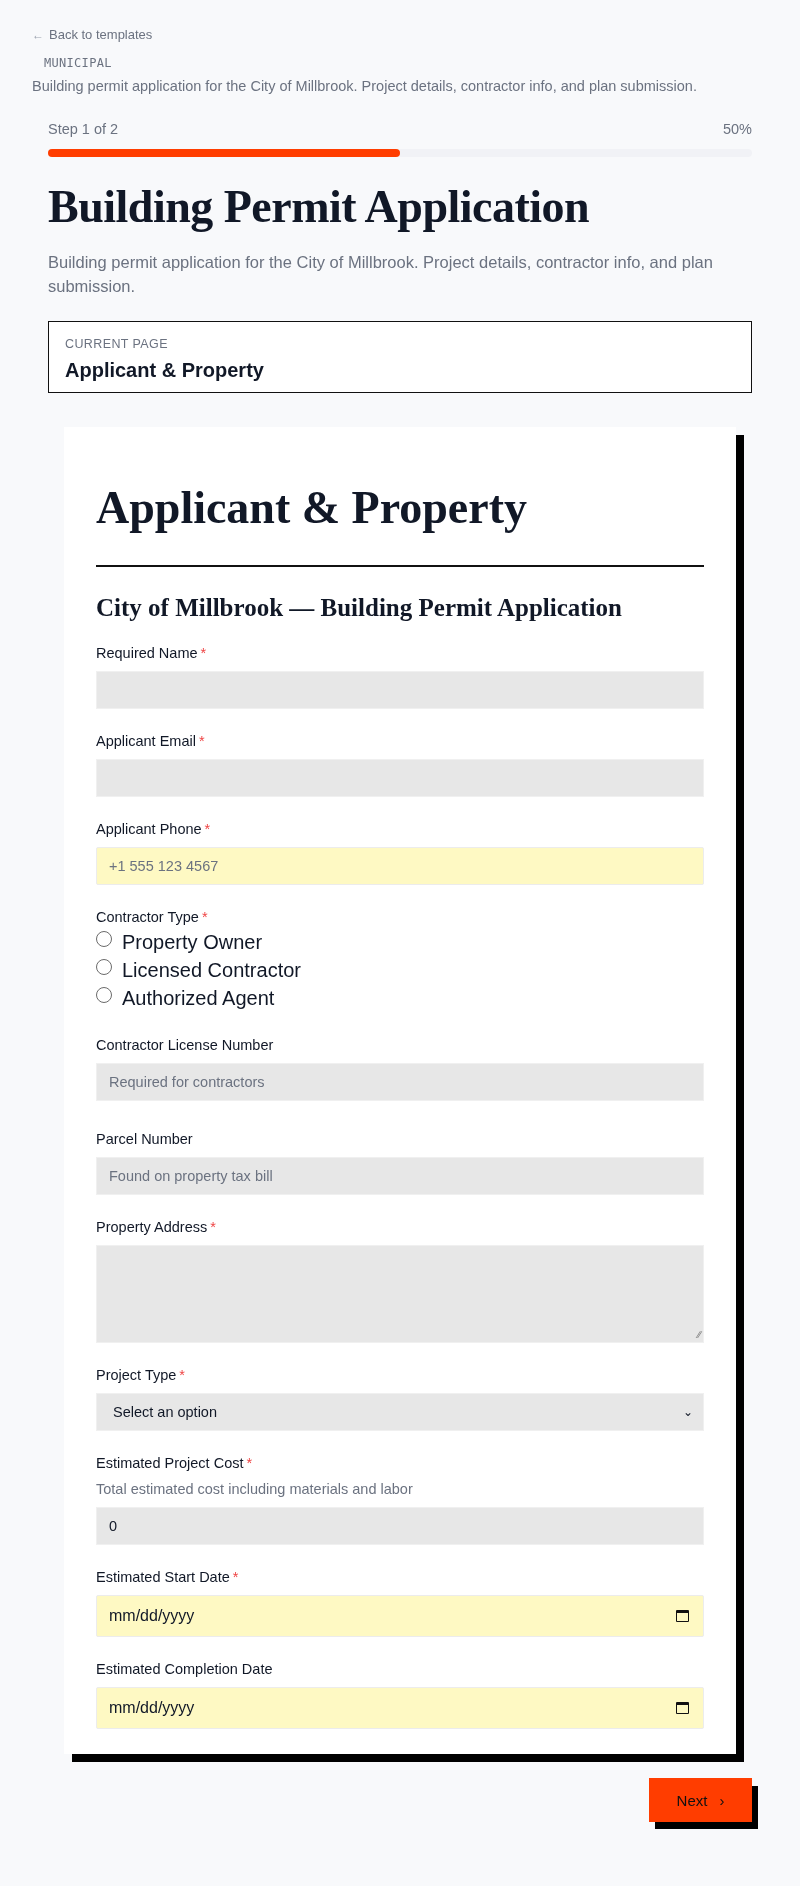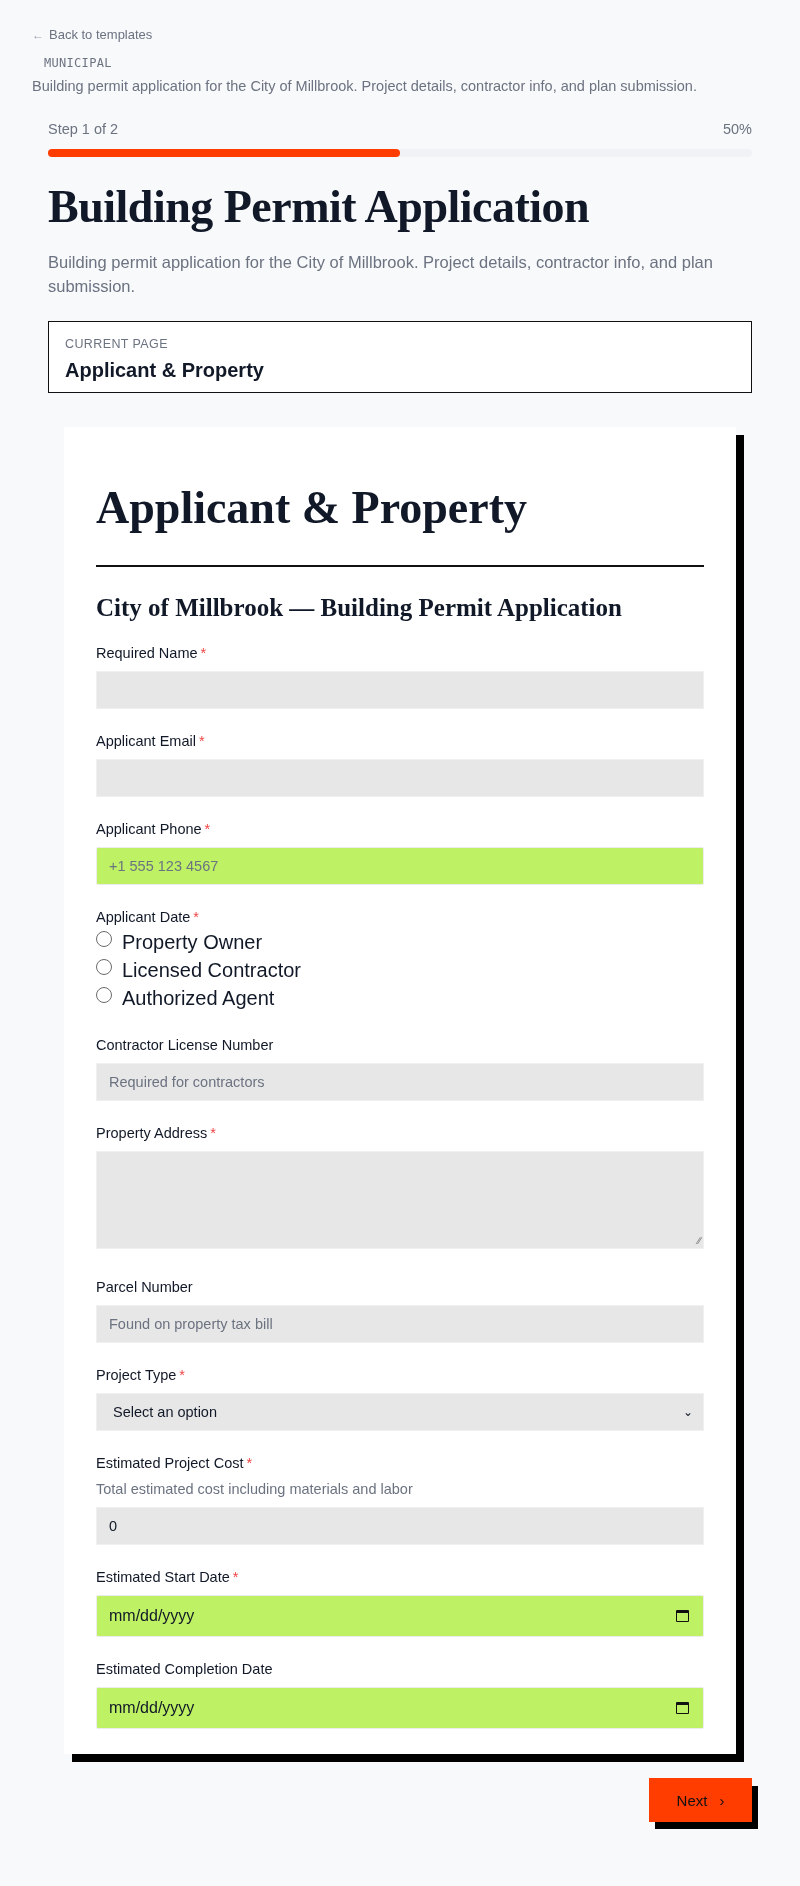--- a/index.html
+++ b/index.html
@@ -67,21 +67,21 @@
     .field-label { font-size: 14.5px; color: #111827; display: block; }
     .req { color: #ef4444; margin-left: 3px; }
     .field-help { font-size: 14.5px; color: #6b7280; margin-top: 10px; }
     .input {
       margin-top: 10px; width: 608px; height: 38px;
       background: #e7e7e7; border: 1px solid #f0f0f0;
       font-family: "Liberation Sans", "DejaVu Sans", sans-serif;
       font-size: 14.5px; color: #111827; padding: 0 12px;
       display: flex; align-items: center;
     }
-    .input.white { background: #bef264; border: 1px solid #ececec; border-radius: 2px; }
+    .input.white { background: #fef9c3; border: 1px solid #ececec; border-radius: 2px; }
     .input .ph { color: #6b7280; }
     .textarea { height: 98px; position: relative; }
     .resize-grip { position: absolute; right: 2px; bottom: 2px; font-size: 10px; color: #777; line-height: 1; }
     .select { justify-content: space-between; padding: 0 10px 0 16px; }
     .date { justify-content: space-between; padding: 0 14px 0 12px; height: 42px; font-size: 16px; }
     .cal-icon {
       width: 13px; height: 12px; border: 1.5px solid #111; border-top-width: 3px; border-radius: 1px;
     }
     .chev { font-size: 12px; color: #111827; }
     .radio-list { margin-top: 6px; }
@@ -141,21 +141,21 @@
   </div>
 
   <div class="field">
     <label class="field-label"><span>Applicant Phone</span><span class="req">*</span></label>
     <div class="input white">
       <span class="ph">+1 555 123 4567</span>
     </div>
   </div>
 
   <div class="field">
-    <label class="field-label"><span>Applicant Date</span><span class="req">*</span></label>
+    <label class="field-label"><span>Contractor Type</span><span class="req">*</span></label>
     <div class="radio-list">
       <div class="radio-item">
         <span class="radio-circle"></span>
         <span>Property Owner</span>
       </div>
       <div class="radio-item">
         <span class="radio-circle"></span>
         <span>Licensed Contractor</span>
       </div>
       <div class="radio-item">
@@ -165,31 +165,31 @@
     </div>
   </div>
 
   <div class="field" style="margin-top:22px">
     <label class="field-label">Contractor License Number</label>
     <div class="input">
       <span class="ph">Required for contractors</span>
     </div>
   </div>
 
-  <div class="field">
-    <label class="field-label"><span>Property Address</span><span class="req">*</span></label>
-    <div class="input textarea">
-      <span class="resize-grip">∕∕</span>
-    </div>
-  </div>
-
   <div class="field" style="margin-top:30px">
     <label class="field-label">Parcel Number</label>
     <div class="input">
       <span class="ph">Found on property tax bill</span>
+    </div>
+  </div>
+
+  <div class="field">
+    <label class="field-label"><span>Property Address</span><span class="req">*</span></label>
+    <div class="input textarea">
+      <span class="resize-grip">∕∕</span>
     </div>
   </div>
 
   <div class="field">
     <label class="field-label"><span>Project Type</span><span class="req">*</span></label>
     <div class="input select">
       <span>Select an option</span>
       <span class="chev">⌄</span>
     </div>
   </div>

